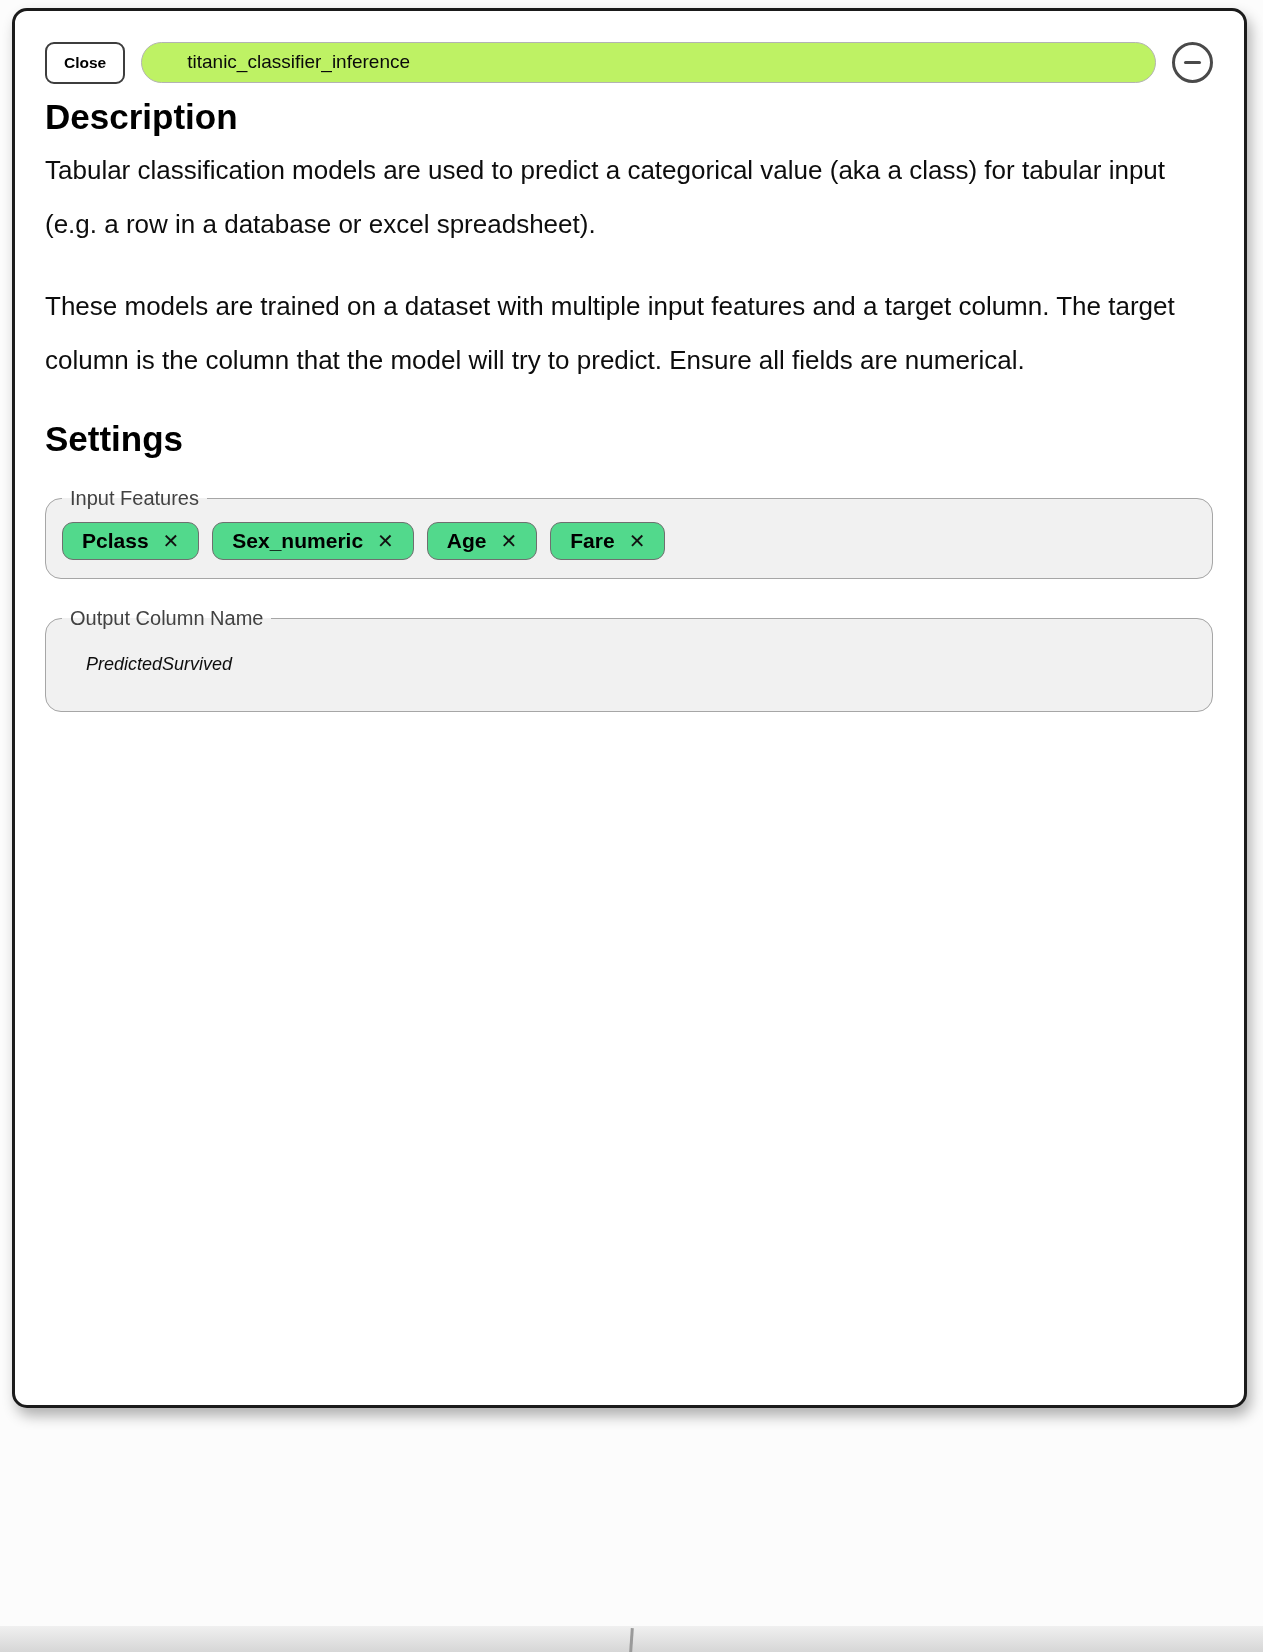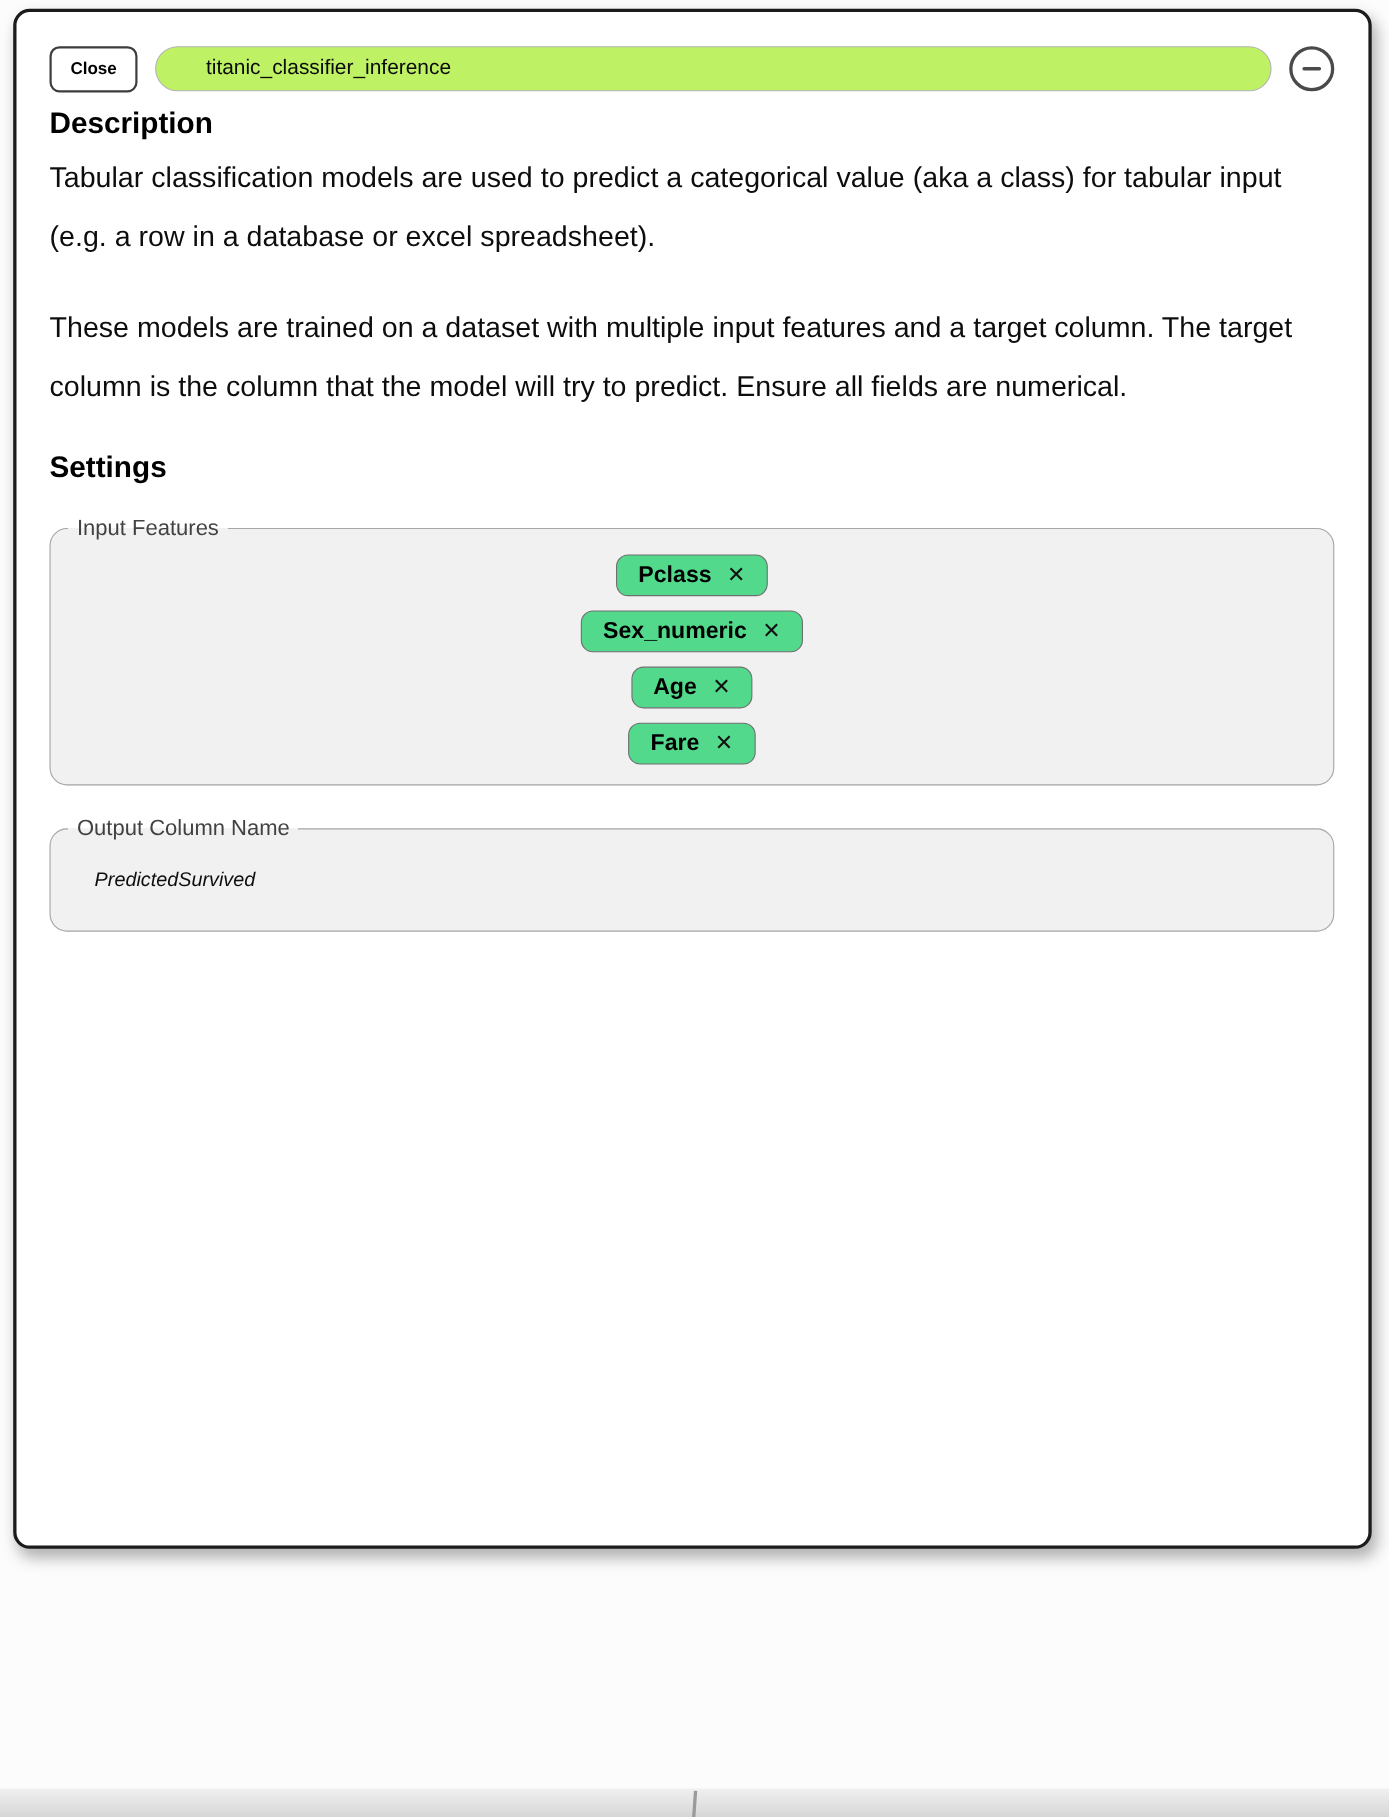--- a/index.html
+++ b/index.html
@@ -64,37 +64,37 @@
     font: bold 17px "Liberation Sans", sans-serif; color: #757575;
     background: transparent; border: none; padding: 11px 26px; cursor: pointer;
   }
   .tab.active {
     color: #000; background: #fff;
     border: 2.2px solid #3d3d3d; border-radius: 9px;
   }
   .tab.inactive { margin-left: 46px; }
 
   
-  h2.section-heading { font-size: 27px; font-weight: bold; color: #000; }
+  h2.section-heading { font-size: 35px; font-weight: bold; color: #000; }
   .desc-heading { margin-top: 12px; }
   .body-text { font-size: 26px; line-height: 54px; color: #0d0d0d; }
   .p1 { margin-top: 6px; }
   .p2 { margin-top: 28px; }
   .settings-heading { margin-top: 32px; }
 
   
   fieldset.field {
     margin-top: 28px; min-width: 0;
     border: 1.7px solid #a6a6a6; border-radius: 16px;
     background: #f1f1f1;
   }
   fieldset.field legend {
     font-size: 20px; color: #424242; padding: 0 8px; margin-left: 16px;
   }
-  .chips { display: flex; align-items: center; gap: 13px; padding: 12px 16px 18px 16px; flex-direction: column; }
+  .chips { display: flex; align-items: center; gap: 13px; padding: 12px 16px 18px 16px; }
   .chip {
     display: inline-flex; align-items: center; gap: 14px;
     background: #52d98c; border: 1.7px solid #6f6f6f; border-radius: 11px;
     padding: 6px 19px; cursor: default;
   }
   .chip-label { font-size: 21px; font-weight: bold; color: #000; white-space: nowrap; }
   .chip-x { font-size: 20px; color: #111; cursor: pointer; line-height: 1; }
   .output-value { padding: 24px 20px 36px 40px; font-size: 18px; color: #0d0d0d; font-style: italic; }
 </style>
 </head>

